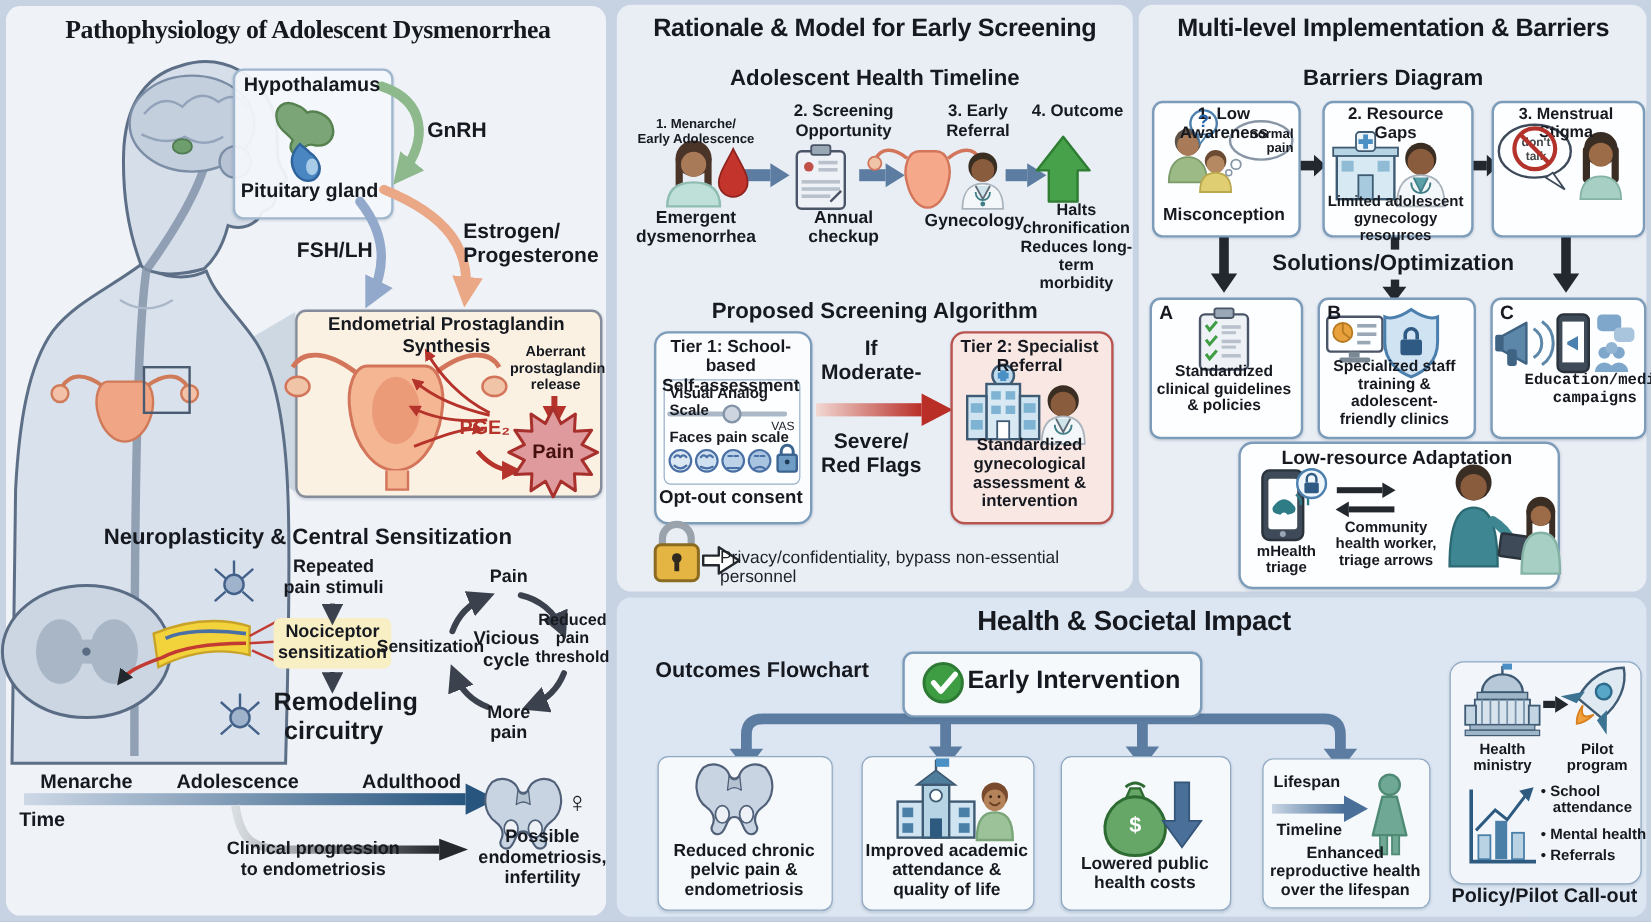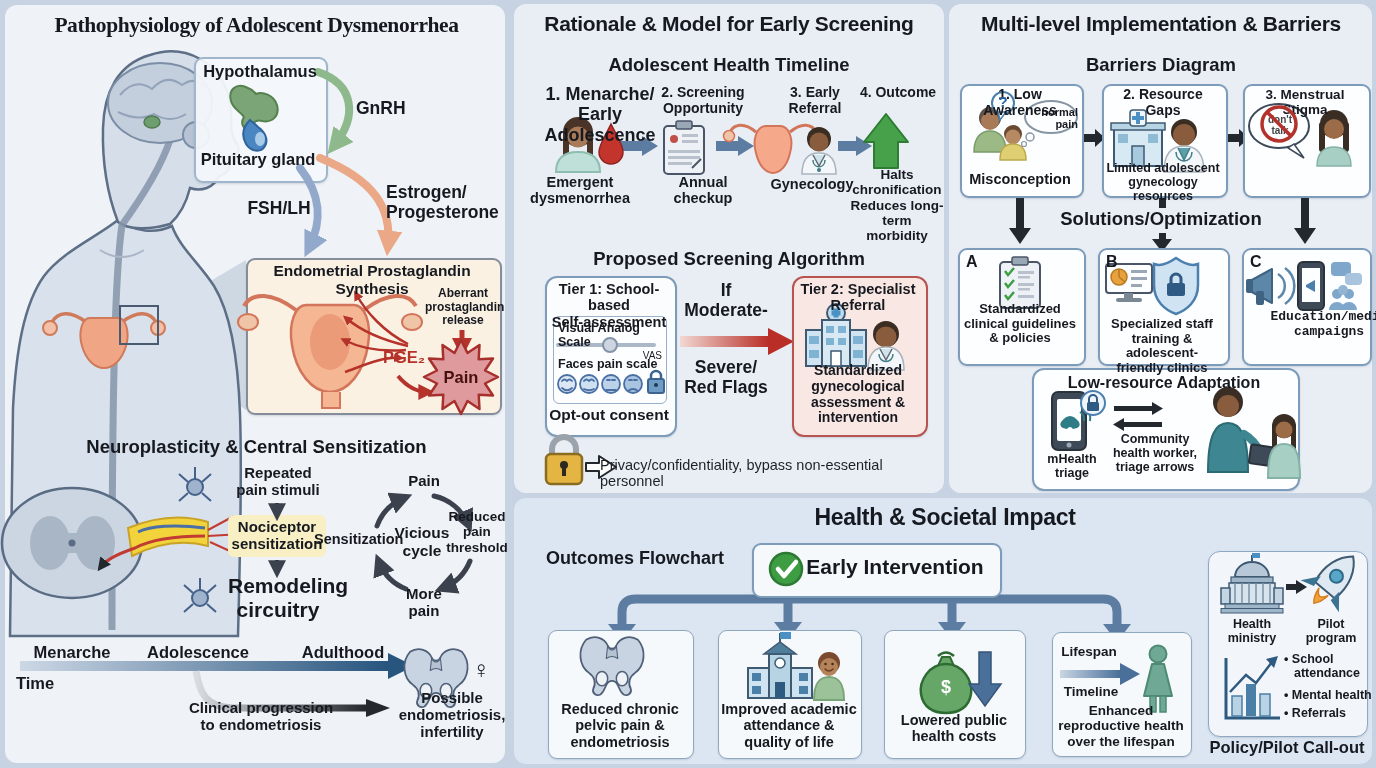--- a/index.html
+++ b/index.html
@@ -560,21 +560,21 @@
   <div class="t tl" style="left:16px;top:674px;width:56px;font-size:16.5px;">Time</div>
   <div class="t" style="left:180px;top:700px;width:162px;font-size:15px;">Clinical progression
 to endometriosis</div>
   <div class="t" style="left:396px;top:690px;width:112px;font-size:15px;">Possible
 endometriosis,
 infertility</div>
   <div class="t" style="left:466px;top:656px;width:30px;font-size:24px;">♀</div>
 
   <div class="t" style="left:519px;top:12px;width:420px;font-size:21px;letter-spacing:-0.3px;">Rationale &amp; Model for Early Screening</div>
   <div class="t" style="left:519px;top:55px;width:420px;font-size:18.5px;">Adolescent Health Timeline</div>
-  <div class="t" style="left:518px;top:84px;width:124px;font-size:18px;margin-left:20px;">1. Menarche/
+  <div class="t" style="left:518px;top:98px;width:124px;font-size:11px;">1. Menarche/
 Early Adolescence</div>
   <div class="t" style="left:644px;top:85px;width:118px;font-size:14px;">2. Screening
 Opportunity</div>
   <div class="t" style="left:762px;top:85px;width:106px;font-size:14px;">3. Early
 Referral</div>
   <div class="t" style="left:856px;top:85px;width:84px;font-size:14px;">4. Outcome</div>
   <div class="t" style="left:518px;top:174px;width:124px;font-size:14.5px;">Emergent
 dysmenorrhea</div>
   <div class="t" style="left:646px;top:174px;width:114px;font-size:14.5px;">Annual
 checkup</div>
@@ -614,21 +614,21 @@
 gynecology resources</div>
   <div class="t" style="left:1245px;top:87px;width:120px;font-size:13.5px;">3. Menstrual Stigma</div>
   <div class="t" style="left:1258px;top:114px;width:44px;font-size:10px;color:#444;">don't
 talk</div>
   <div class="t" style="left:952px;top:209px;width:418px;font-size:18.5px;">Solutions/Optimization</div>
   <div class="t tl" style="left:966px;top:253px;width:24px;font-size:16px;">A</div>
   <div class="t" style="left:960px;top:302px;width:120px;font-size:13px;">Standardized
 clinical guidelines
 &amp; policies</div>
   <div class="t tl" style="left:1106px;top:253px;width:24px;font-size:16px;">B</div>
-  <div class="t" style="left:1100px;top:298px;width:124px;font-size:13px;margin-top:19px;">Specialized staff
+  <div class="t" style="left:1100px;top:298px;width:124px;font-size:13px;">Specialized staff
 training &amp; adolescent-
 friendly clinics</div>
   <div class="t tl" style="left:1250px;top:253px;width:24px;font-size:16px;">C</div>
   <div class="t" style="left:1268px;top:310px;width:122px;font-size:13px;font-family:Liberation Mono, monospace;">Education/media
 campaigns</div>
   <div class="t" style="left:1036px;top:374px;width:256px;font-size:16px;">Low-resource Adaptation</div>
   <div class="t" style="left:1040px;top:452px;width:64px;font-size:12.5px;">mHealth
 triage</div>
   <div class="t" style="left:1106px;top:432px;width:98px;font-size:12.5px;">Community
 health worker,

